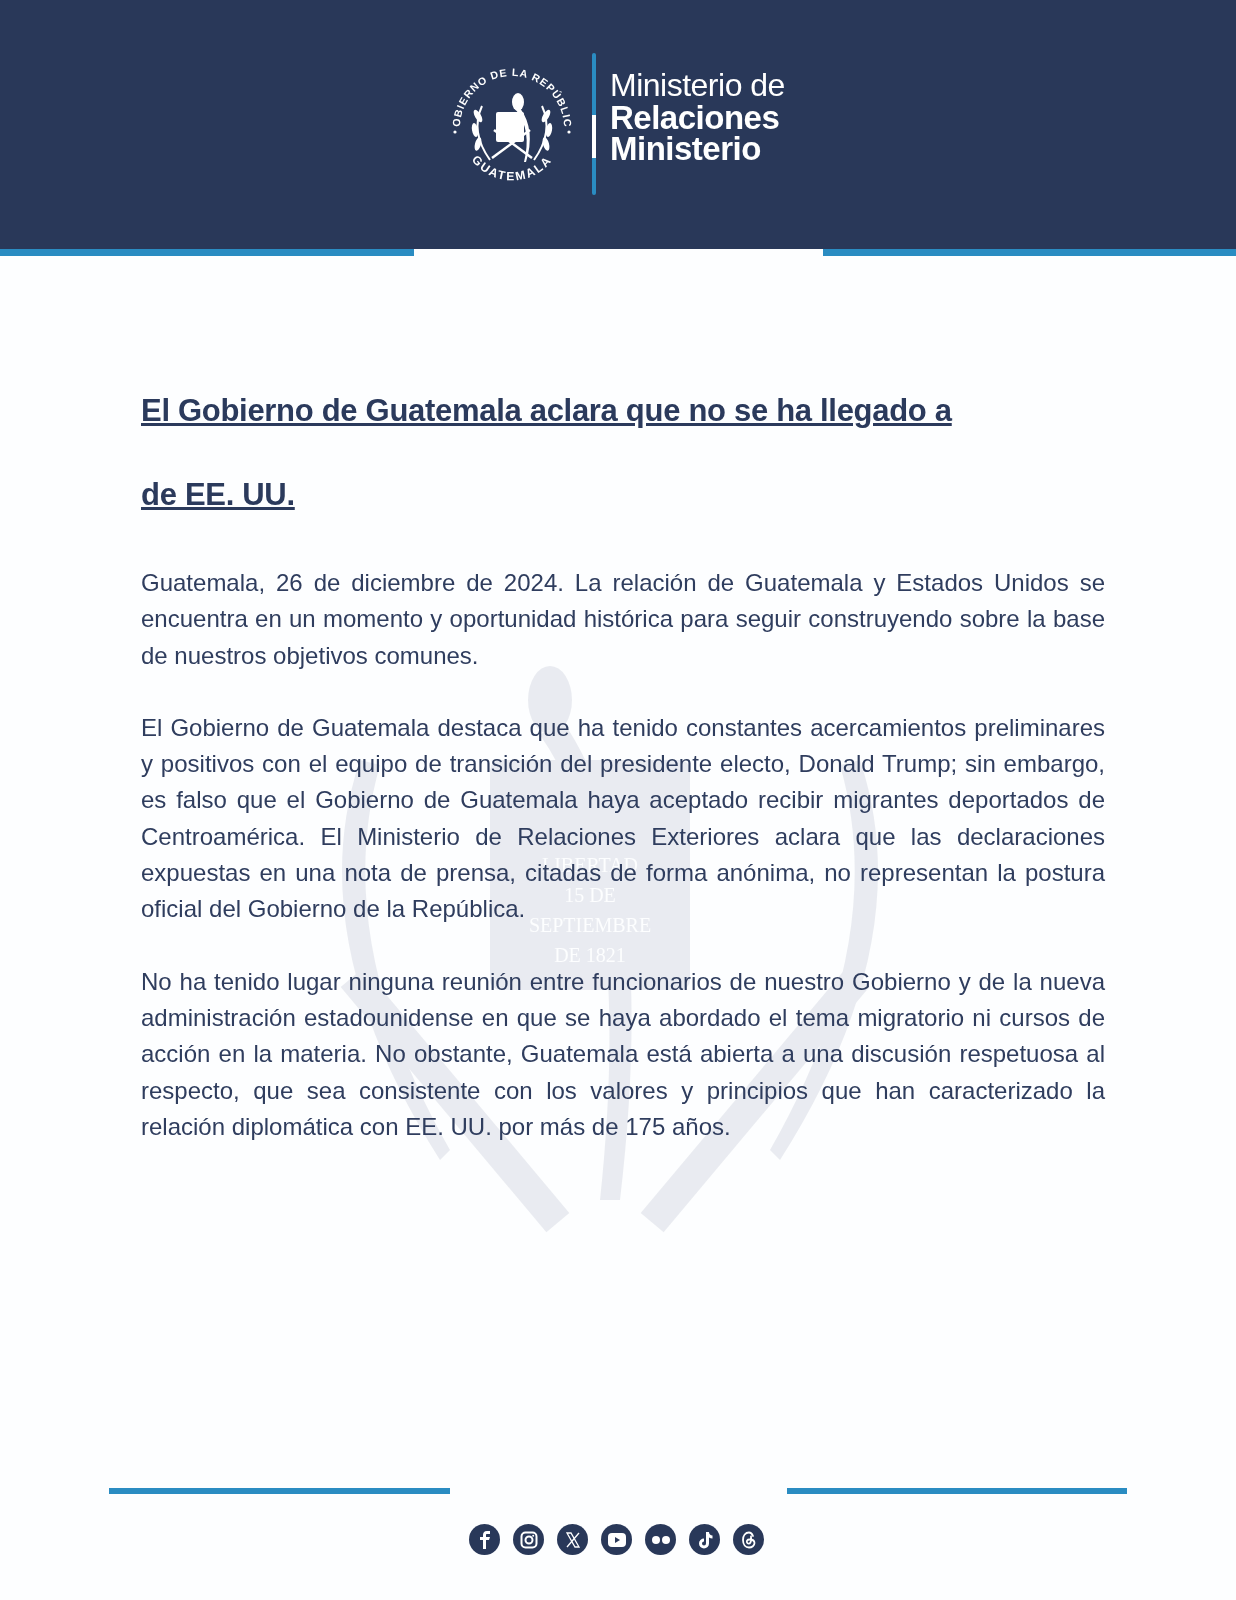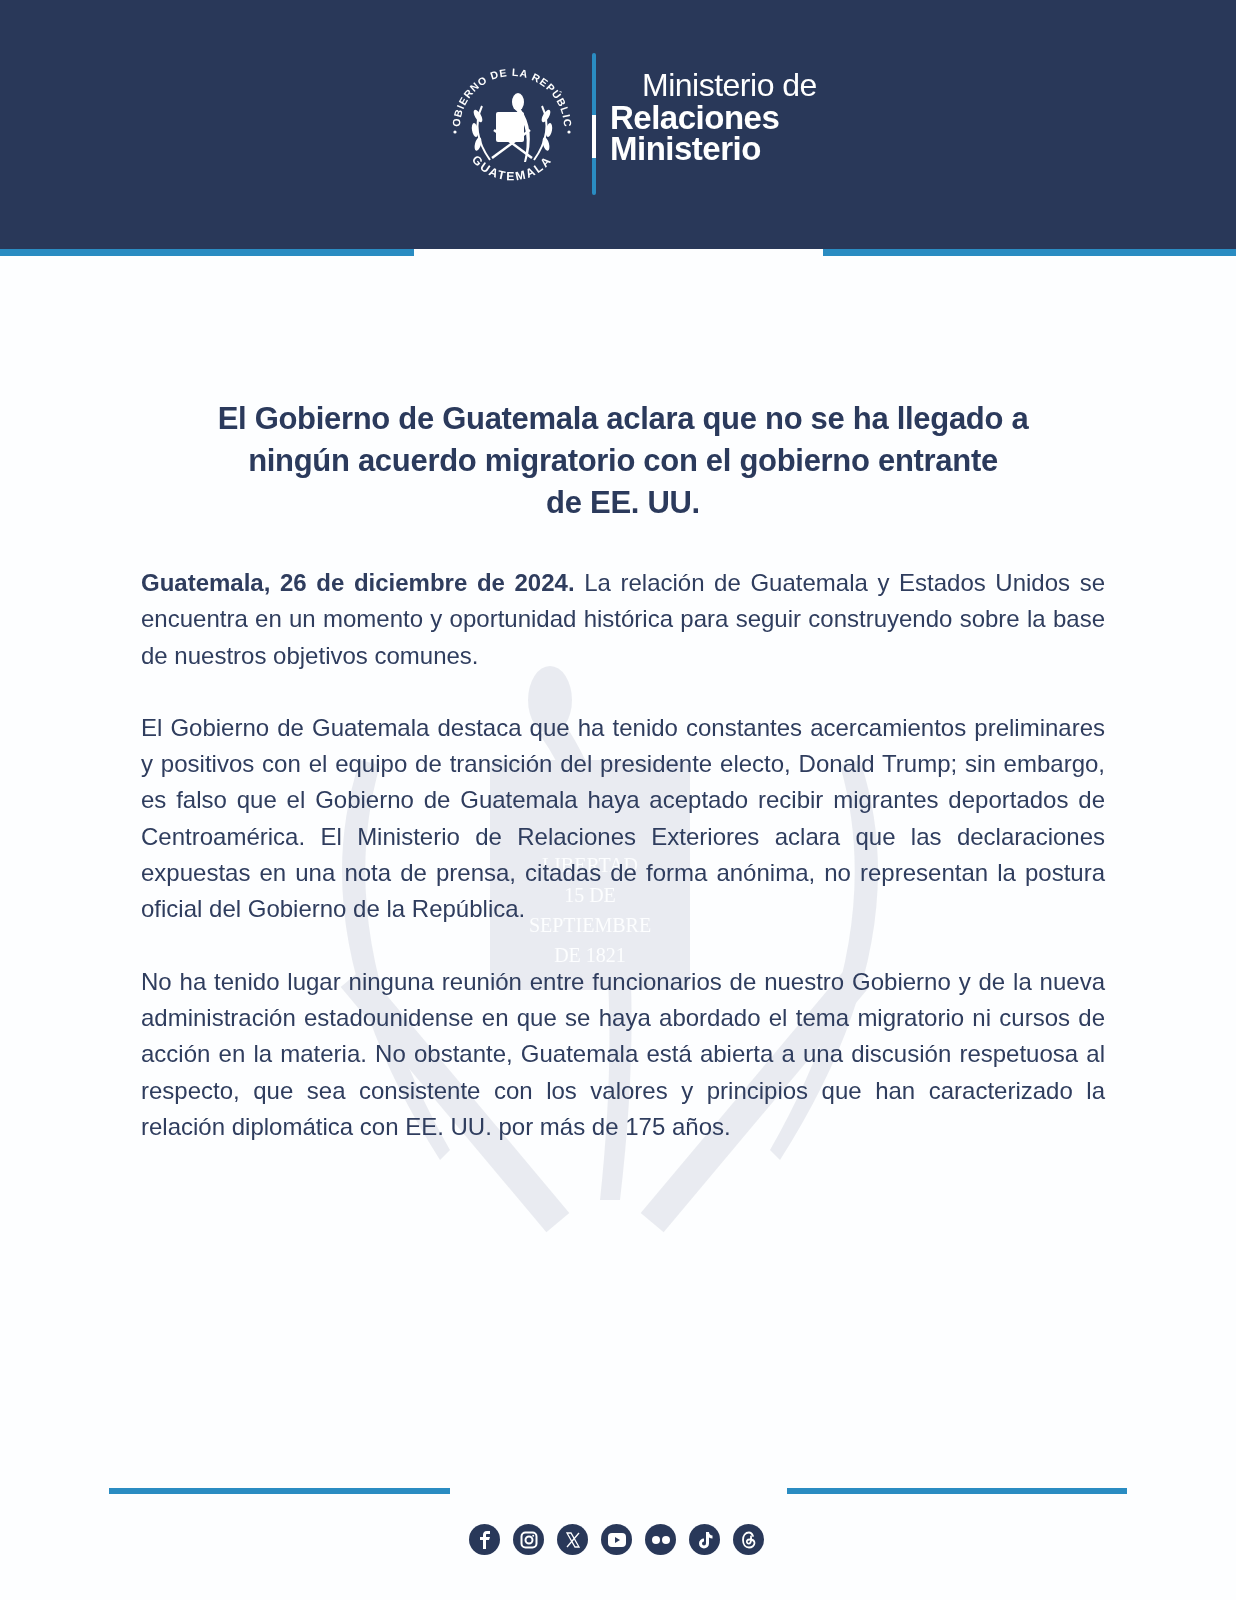--- a/index.html
+++ b/index.html
@@ -18,36 +18,36 @@
   .header-stripe.right { left: 823px; width: 413px; }
   .header-mid { position: absolute; top: 249px; left: 414px; width: 409px; height: 7px; background: #fdfeff; }
 
   .seal { position: absolute; left: 438px; top: 50px; width: 148px; height: 148px; }
   .divider {
     position: absolute; left: 592px; top: 53px; width: 4px; height: 142px;
     background: linear-gradient(#2a8cc2 0%, #2a8cc2 44%, #ffffff 44%, #ffffff 74%, #2a8cc2 74%, #2a8cc2 100%);
     border-radius: 2px;
   }
   .ministry { position: absolute; left: 610px; top: 68px; color: #ffffff; }
-  .ministry .l1 { font-size: 32px; font-weight: 300; letter-spacing: -0.5px; line-height: 34px; margin-left: 32px; }
+  .ministry .l1 { font-size: 32px; font-weight: 300; letter-spacing: -0.5px; line-height: 34px; }
   .ministry .l2, .ministry .l3 { font-size: 33px; font-weight: 700; line-height: 31px; letter-spacing: -0.5px; }
 
   .watermark { position: absolute; left: 300px; top: 640px; width: 620px; height: 600px; opacity: 0.13; }
 
   .content { position: absolute; left: 141px; top: 390px; width: 964px; }
   .title {
-    font-size: 31px; font-weight: 700; text-align: center; line-height: 42px;
-    color: #2b3a5c; margin: 8px; letter-spacing: -0.3px;
+    font-size: 31px; font-weight: 700; text-align: left; line-height: 42px;
+    color: #2b3a5c; margin: 0; letter-spacing: -0.3px; text-decoration: underline;
   }
   .paras { position: absolute; left: 141px; top: 565px; width: 964px; }
   .para {
     font-size: 24px; line-height: 36.3px; text-align: justify; margin: 0 0 36px 0;
     color: #2f3d5e;
   }
-  .para .lead { font-weight: 700; }
+  .para .lead { font-weight: 400; }
 
   .footer-line { position: absolute; top: 1488px; height: 6px; background: #2a8cc2; }
   .footer-line.left { left: 109px; width: 341px; }
   .footer-line.right { left: 787px; width: 340px; }
 
   .social { position: absolute; top: 1524px; left: 469px; display: flex; gap: 13px; }
   .social .icon {
     width: 31px; height: 31px; border-radius: 50%; background: #293859;
     display: flex; align-items: center; justify-content: center; color: #fff;
   }
@@ -114,21 +114,21 @@
     <text x="290" y="232">LIBERTAD</text>
     <text x="290" y="262">15 DE</text>
     <text x="290" y="292">SEPTIEMBRE</text>
     <text x="290" y="322">DE 1821</text>
   </g>
 </svg>
 
 <div class="content">
   <h1 class="title">
     <span>El Gobierno de Guatemala aclara que no se ha llegado a</span><br>
-    <span>ningún acuerdo migratorio con el gobierno entrante</span><br>
+    <br>
     <span>de EE. UU.</span>
   </h1>
 </div>
 
 <div class="paras">
   <p class="para">
     <span class="lead">Guatemala, 26 de diciembre de 2024.</span>
     <span>La relación de Guatemala y Estados Unidos se encuentra en un momento y oportunidad histórica para seguir construyendo sobre la base de nuestros objetivos comunes.</span>
   </p>
   <p class="para">El Gobierno de Guatemala destaca que ha tenido constantes acercamientos preliminares y positivos con el equipo de transición del presidente electo, Donald Trump; sin embargo, es falso que el Gobierno de Guatemala haya aceptado recibir migrantes deportados de Centroamérica. El Ministerio de Relaciones Exteriores aclara que las declaraciones expuestas en una nota de prensa, citadas de forma anónima, no representan la postura oficial del Gobierno de la República.</p>

